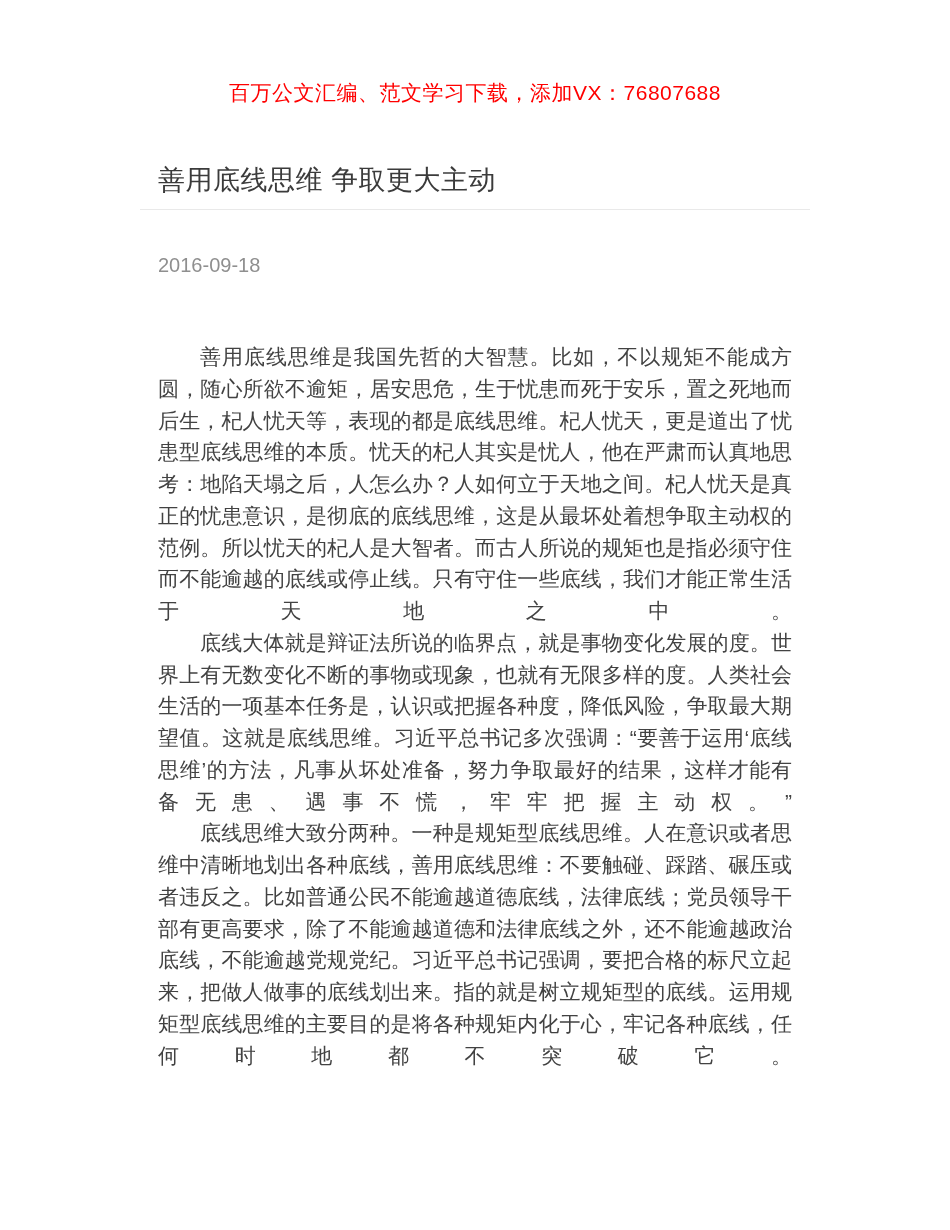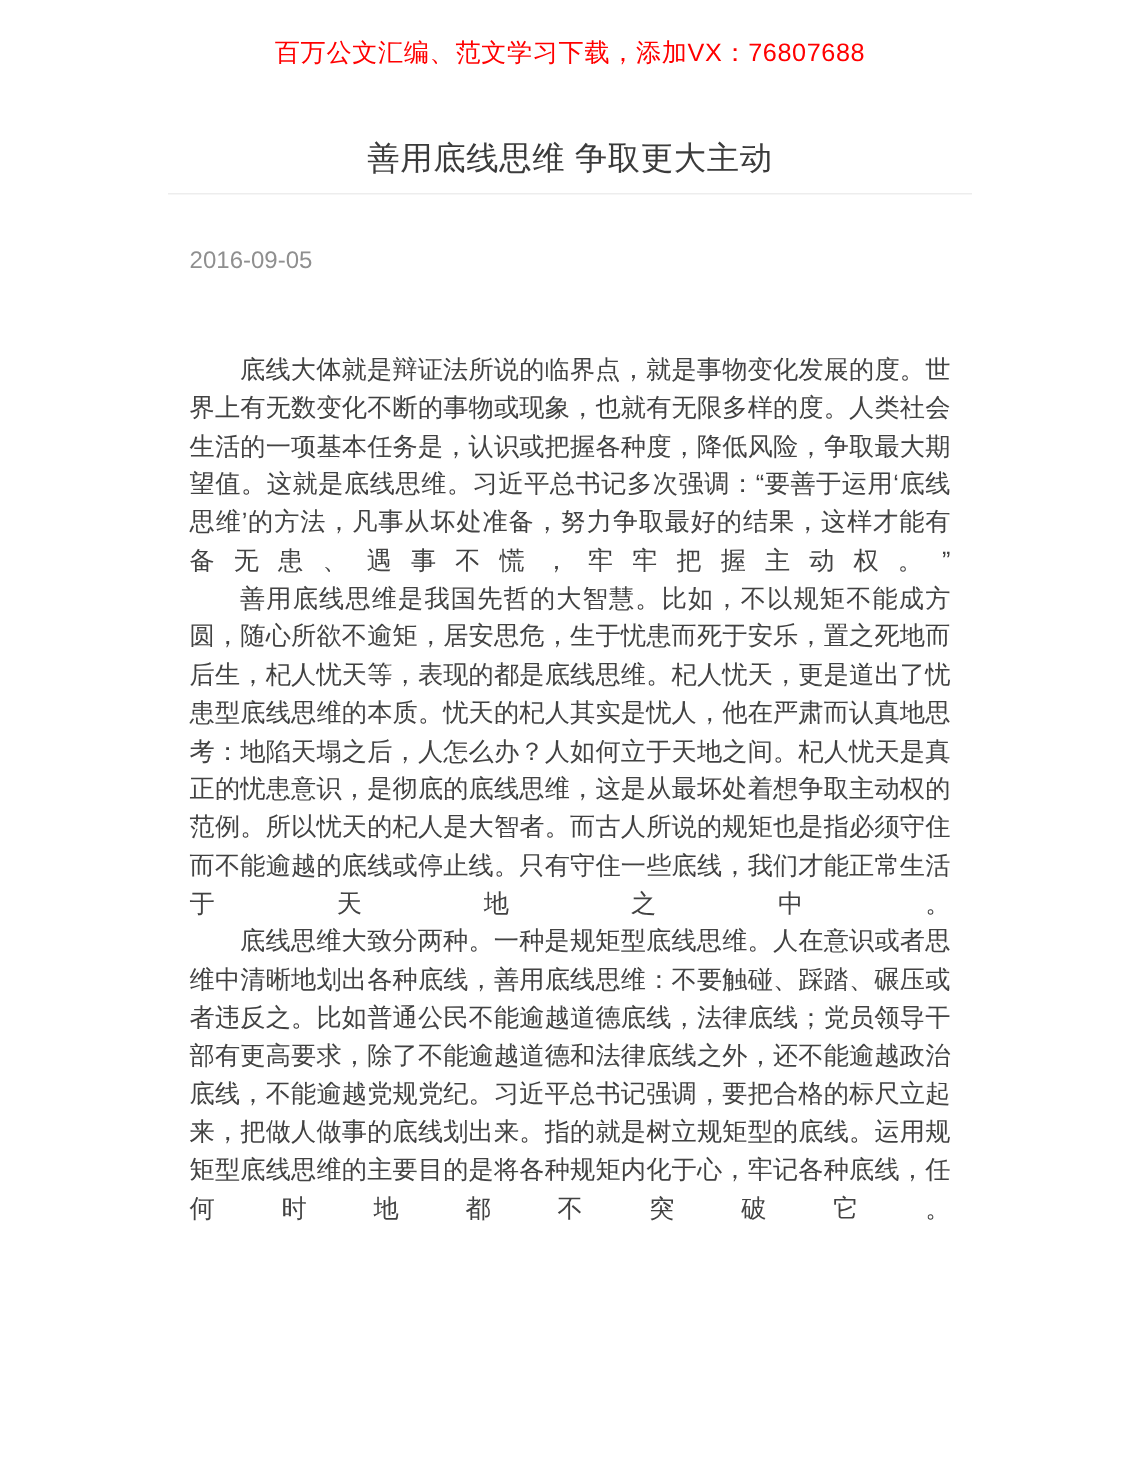--- a/index.html
+++ b/index.html
@@ -8,40 +8,39 @@
     background: #ffffff;
     font-family: "Liberation Sans", sans-serif;
   }
   body {
     width: 950px;
     height: 1230px;
     overflow: hidden;
     position: relative;
   }
   .banner {
-    padding-top: 32px;
+    padding-top: 80px;
     text-align: center;
     color: #ff0000;
     font-size: 21px;
     line-height: 26px;
     font-weight: 400;
     letter-spacing: 0.5px;
   }
   .article {
     width: 670px;
     margin: 0 auto;
   }
   .article h1 {
     margin: 55px 18px 0 18px;
     font-size: 27px;
     line-height: 38px;
     font-weight: 400;
     color: #3b3b3b;
     letter-spacing: 0.5px;
-    text-align: center;
   }
   .title-divider {
     border: none;
     border-top: 1px solid #e9e9e9;
     margin: 10px 0 0 0;
   }
   .date {
     margin: 41px 18px 0 18px;
     color: #8f8f8f;
     font-size: 20px;
@@ -65,20 +64,20 @@
 </head>
 <body>
 
 <div class="banner">百万公文汇编、范文学习下载，添加VX：76807688</div>
 
 <div class="article">
   <h1>善用底线思维 争取更大主动</h1>
 
   <hr class="title-divider">
 
-  <div class="date">2016-09-05</div>
+  <div class="date">2016-09-18</div>
 
   <div class="body-text">
+    <p>善用底线思维是我国先哲的大智慧。比如，不以规矩不能成方圆，随心所欲不逾矩，居安思危，生于忧患而死于安乐，置之死地而后生，杞人忧天等，表现的都是底线思维。杞人忧天，更是道出了忧患型底线思维的本质。忧天的杞人其实是忧人，他在严肃而认真地思考：地陷天塌之后，人怎么办？人如何立于天地之间。杞人忧天是真正的忧患意识，是彻底的底线思维，这是从最坏处着想争取主动权的范例。所以忧天的杞人是大智者。而古人所说的规矩也是指必须守住而不能逾越的底线或停止线。只有守住一些底线，我们才能正常生活于天地之中。</p>
     <p>底线大体就是辩证法所说的临界点，就是事物变化发展的度。世界上有无数变化不断的事物或现象，也就有无限多样的度。人类社会生活的一项基本任务是，认识或把握各种度，降低风险，争取最大期望值。这就是底线思维。习近平总书记多次强调：“要善于运用‘底线思维’的方法，凡事从坏处准备，努力争取最好的结果，这样才能有备无患、遇事不慌，牢牢把握主动权。”</p>
-    <p>善用底线思维是我国先哲的大智慧。比如，不以规矩不能成方圆，随心所欲不逾矩，居安思危，生于忧患而死于安乐，置之死地而后生，杞人忧天等，表现的都是底线思维。杞人忧天，更是道出了忧患型底线思维的本质。忧天的杞人其实是忧人，他在严肃而认真地思考：地陷天塌之后，人怎么办？人如何立于天地之间。杞人忧天是真正的忧患意识，是彻底的底线思维，这是从最坏处着想争取主动权的范例。所以忧天的杞人是大智者。而古人所说的规矩也是指必须守住而不能逾越的底线或停止线。只有守住一些底线，我们才能正常生活于天地之中。</p>
     <p>底线思维大致分两种。一种是规矩型底线思维。人在意识或者思维中清晰地划出各种底线，善用底线思维：不要触碰、踩踏、碾压或者违反之。比如普通公民不能逾越道德底线，法律底线；党员领导干部有更高要求，除了不能逾越道德和法律底线之外，还不能逾越政治底线，不能逾越党规党纪。习近平总书记强调，要把合格的标尺立起来，把做人做事的底线划出来。指的就是树立规矩型的底线。运用规矩型底线思维的主要目的是将各种规矩内化于心，牢记各种底线，任何时地都不突破它。</p>
   </div>
 </div>
 
 </body></html>

